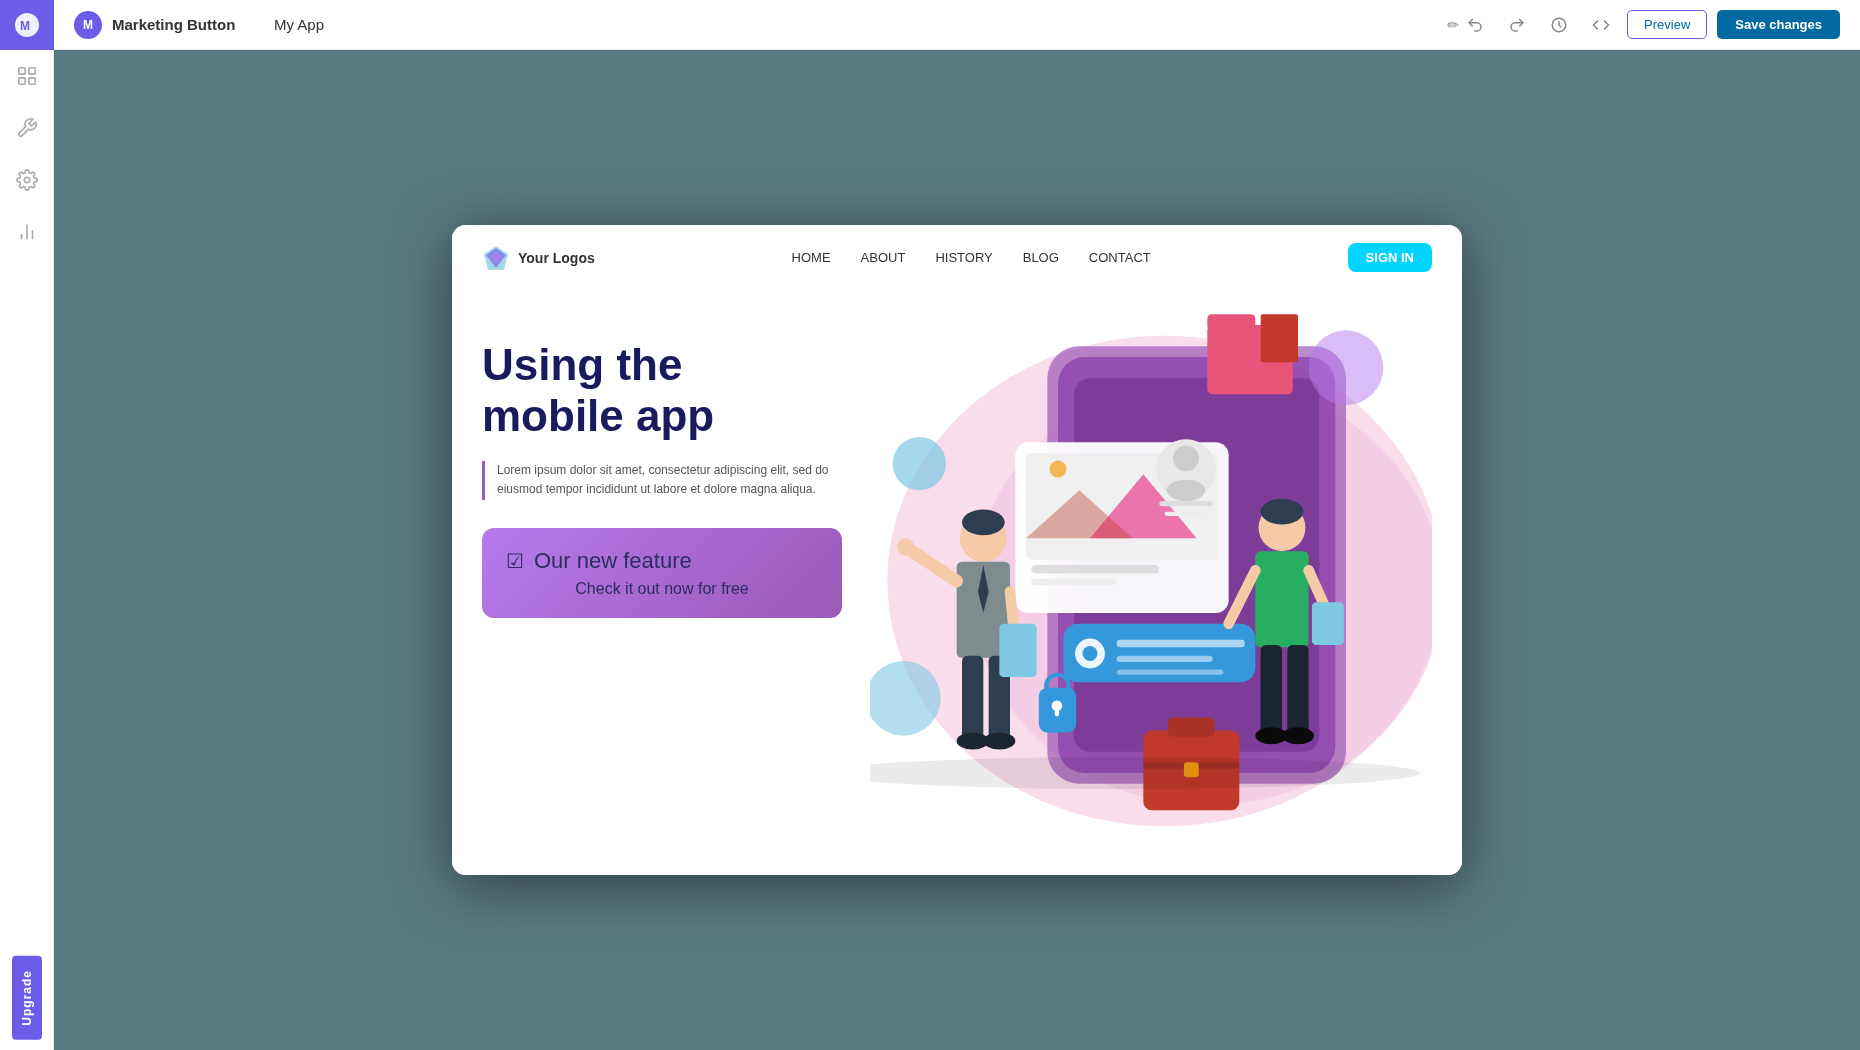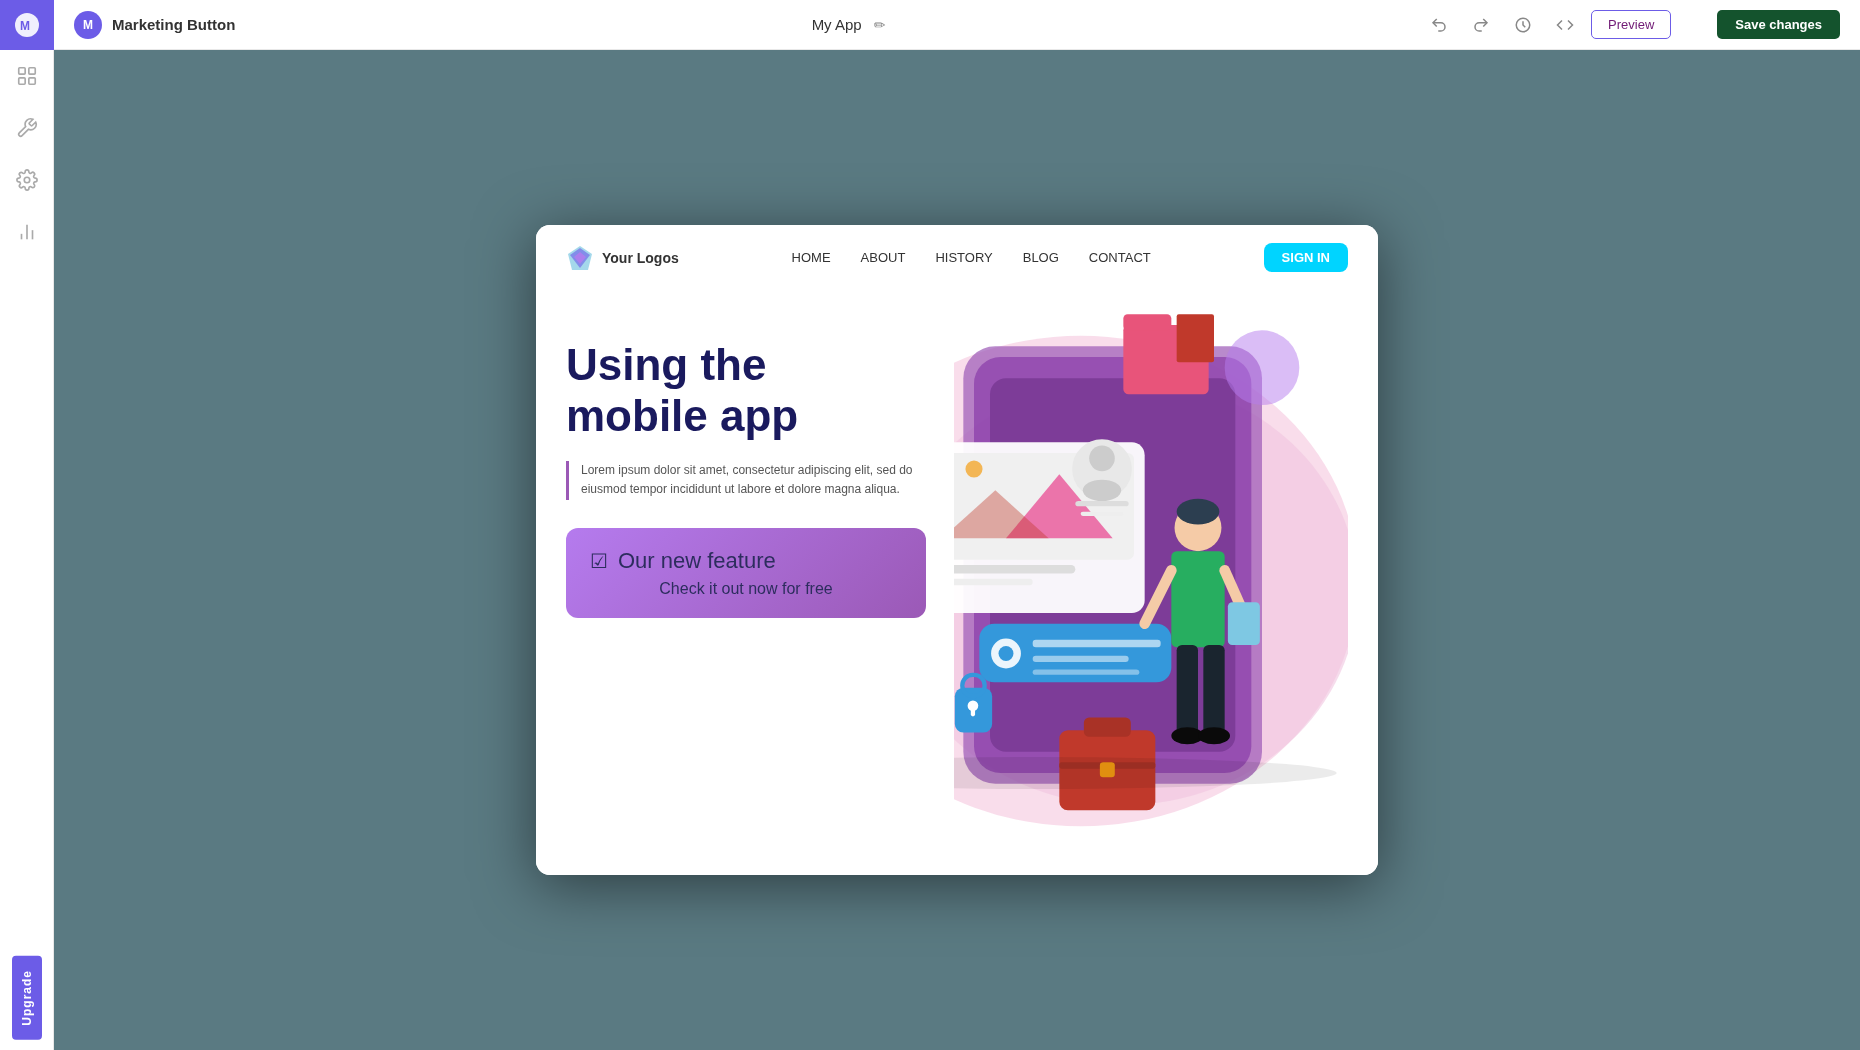--- a/index.html
+++ b/index.html
@@ -92,21 +92,21 @@
     }
     .topbar-title {
       font-size: 15px;
       font-weight: 700;
       color: #333;
     }
     .topbar-center {
       flex: 1;
       display: flex;
       align-items: center;
-      justify-content: center;
+      justify-content: space-between;
       gap: 12px;
     }
     .app-name {
       font-size: 15px;
       font-weight: 500;
       color: #333;
     }
     .edit-icon { color: #888; font-size: 14px; cursor: pointer; }
     .topbar-right {
       display: flex;
@@ -118,53 +118,52 @@
     .icon-btn {
       width: 32px; height: 32px;
       display: flex; align-items: center; justify-content: center;
       color: #888;
       cursor: pointer;
       border-radius: 4px;
     }
     .icon-btn svg { width: 18px; height: 18px; }
     .preview-btn {
       border: 1.5px solid #6c5ce7;
-      color: #701a75;
+      color: #0369a1;
       background: #fff;
       padding: 6px 16px;
       border-radius: 5px;
       font-size: 13px;
       font-weight: 500;
       cursor: pointer;
     }
     .save-btn {
-      background: #14532d;
+      background: #0369a1;
       color: #fff;
       border: none;
       padding: 7px 18px;
       border-radius: 5px;
       font-size: 13px;
       font-weight: 600;
       cursor: pointer;
-      margin-left: 36px;
     }
 
     
     .canvas-area {
       flex: 1;
       display: flex;
       align-items: center;
       justify-content: center;
       background: #5a7a82;
       position: relative;
     }
 
     
     .browser-window {
-      width: 842px;
+      width: 1010px;
       height: 650px;
       background: #fff;
       border-radius: 14px;
       box-shadow: 0 10px 60px rgba(0,0,0,0.5);
       overflow: hidden;
       position: relative;
     }
 
     
     .website-preview {

